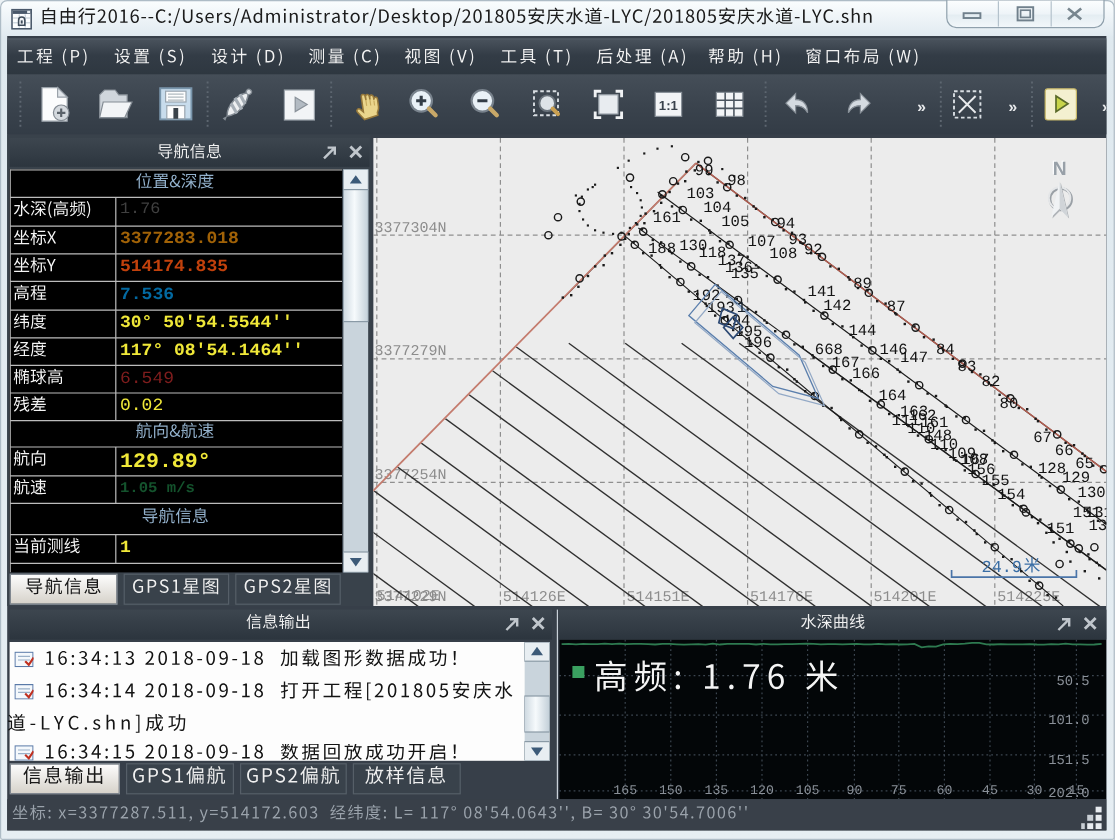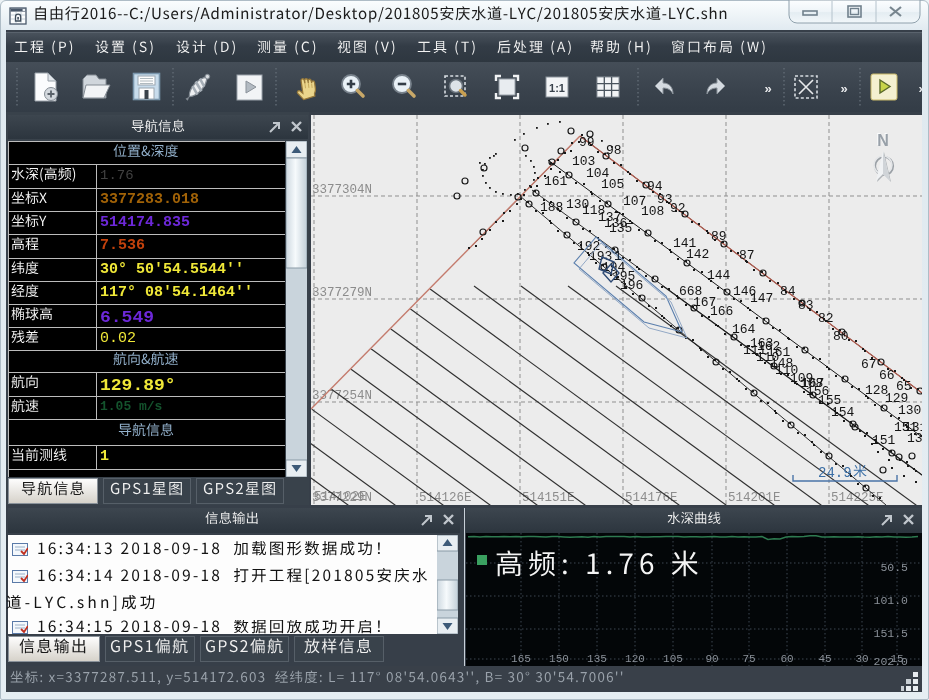--- a/index.html
+++ b/index.html
@@ -467,28 +467,28 @@
     </g>
   </svg>
 <div class="abs mono" style="left:100px;top:191px;font-size:15px;font-weight:bold;color:#a16207;transform:scaleY(0.95);white-space:pre">3377283.018</div>
 <svg class="abs" style="left:11px;top:214px;" width="37" height="18">
     <g fill="#f4f4f4" transform="translate(0,12) scale(0.014)">
       <use href="#c5750" x="0"></use>
       <use href="#c6807" x="1000"></use>
       <use href="#c59" x="2000"></use>
     </g>
   </svg>
-<div class="abs mono" style="left:100px;top:214px;font-size:15px;font-weight:bold;color:#6d28d9;transform:scaleY(0.95);white-space:pre">514174.835</div>
+<div class="abs mono" style="left:100px;top:214px;font-size:15px;font-weight:bold;color:#c2410c;transform:scaleY(0.95);white-space:pre">514174.835</div>
 <svg class="abs" style="left:11px;top:237px;" width="29" height="18">
     <g fill="#f4f4f4" transform="translate(0,12) scale(0.014)">
       <use href="#c9AD8" x="0"></use>
       <use href="#c7A0B" x="1000"></use>
     </g>
   </svg>
-<div class="abs mono" style="left:100px;top:237px;font-size:15px;font-weight:bold;color:#c2410c;transform:scaleY(0.95);white-space:pre">7.536</div>
+<div class="abs mono" style="left:100px;top:237px;font-size:15px;font-weight:bold;color:#0369a1;transform:scaleY(0.95);white-space:pre">7.536</div>
 <svg class="abs" style="left:11px;top:261px;" width="29" height="18">
     <g fill="#f4f4f4" transform="translate(0,12) scale(0.014)">
       <use href="#c7EAC" x="0"></use>
       <use href="#c5EA6" x="1000"></use>
     </g>
   </svg>
 <div class="abs mono" style="left:100px;top:261px;font-size:15px;font-weight:bold;color:#f0e838;transform:scaleY(0.95);white-space:pre">30° 50'54.5544''</div>
 <svg class="abs" style="left:11px;top:284px;" width="29" height="18">
     <g fill="#f4f4f4" transform="translate(0,12) scale(0.014)">
       <use href="#c7ECF" x="0"></use>
@@ -496,21 +496,21 @@
     </g>
   </svg>
 <div class="abs mono" style="left:100px;top:284px;font-size:15px;font-weight:bold;color:#f0e838;transform:scaleY(0.95);white-space:pre">117° 08'54.1464''</div>
 <svg class="abs" style="left:11px;top:307px;" width="43" height="18">
     <g fill="#f4f4f4" transform="translate(0,12) scale(0.014)">
       <use href="#c692D" x="0"></use>
       <use href="#c7403" x="1000"></use>
       <use href="#c9AD8" x="2000"></use>
     </g>
   </svg>
-<div class="abs mono" style="left:100px;top:307px;font-size:18px;font-weight:bold;color:#6d28d9;transform:scaleY(0.95);white-space:pre">6.549</div>
+<div class="abs mono" style="left:100px;top:307px;font-size:15px;font-weight:normal;color:#7f1d1d;transform:scaleY(0.95);white-space:pre">6.549</div>
 <svg class="abs" style="left:11px;top:330px;" width="29" height="18">
     <g fill="#f4f4f4" transform="translate(0,12) scale(0.014)">
       <use href="#c6B8B" x="0"></use>
       <use href="#c5DEE" x="1000"></use>
     </g>
   </svg>
 <div class="abs mono" style="left:100px;top:330px;font-size:15px;font-weight:normal;color:#f0e838;transform:scaleY(0.95);white-space:pre">0.02</div>
 <svg class="abs" style="left:113.2px;top:352px;" width="67" height="18">
     <g fill="#93b1cc" transform="translate(0,12) scale(0.014)">
       <use href="#c822A" x="0"></use>

